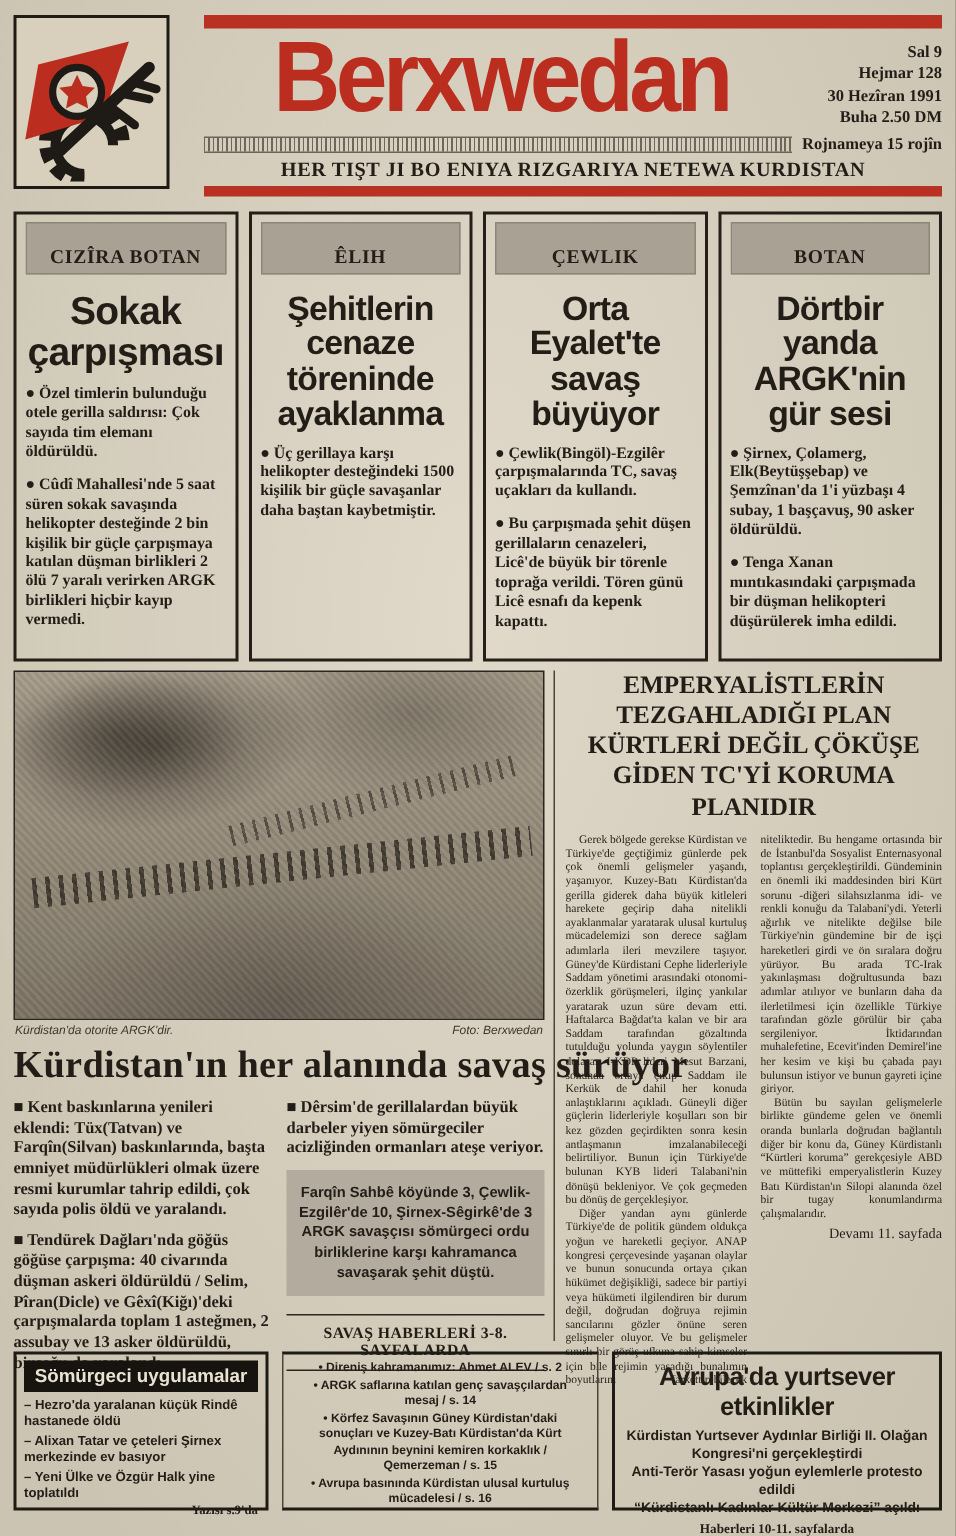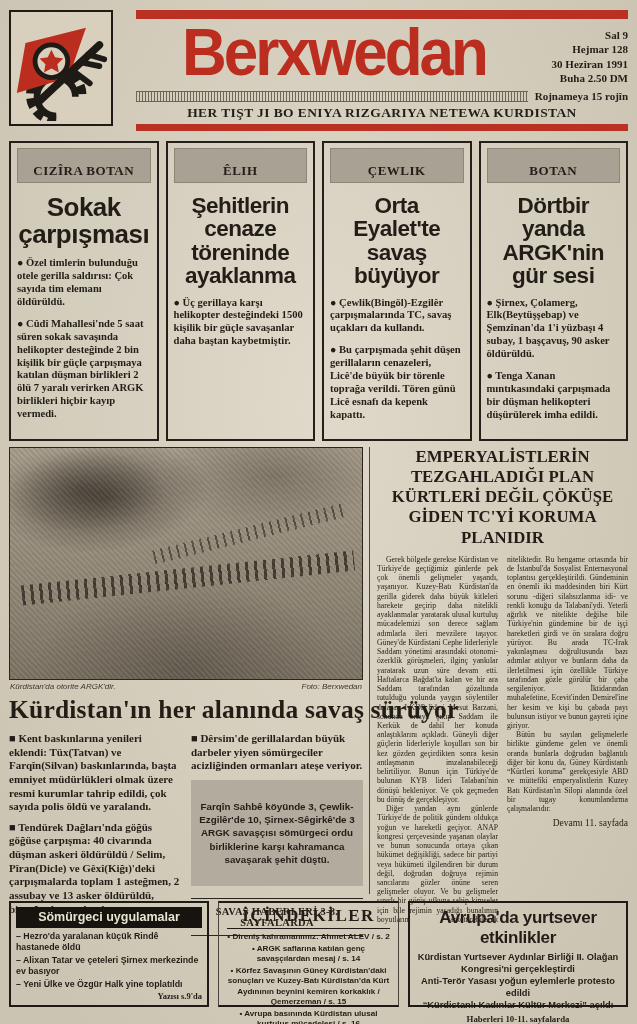--- a/index.html
+++ b/index.html
@@ -51,32 +51,32 @@
   .photo .people{position:absolute;left:3%;top:52%;width:95%;height:20px;transform:rotate(-6deg);
     background:repeating-linear-gradient(90deg,#332c23 0 3px,rgba(0,0,0,0) 3px 9px);opacity:.85;}
   .photo .people2{position:absolute;left:40%;top:34%;width:55%;height:14px;transform:rotate(-14deg);
     background:repeating-linear-gradient(90deg,#3a332a 0 2px,rgba(0,0,0,0) 2px 8px);opacity:.7;}
   .photo .grain{position:absolute;inset:0;background:repeating-linear-gradient(47deg,rgba(255,255,255,.05) 0 2px,rgba(0,0,0,.05) 2px 4px);}
   .caption-row{display:flex;justify-content:space-between;font-family:"Liberation Sans",sans-serif;font-style:italic;font-size:8px;color:#3c362d;padding:2px 1px 1px;}
   .war-headline{font-weight:bold;font-size:25.5px;letter-spacing:.2px;margin:3px 0 7px;white-space:nowrap;}
   .war-cols{display:flex;gap:10px;}
   .war-col{width:50%;box-sizing:border-box;}
   .war-item{font-weight:bold;font-size:11px;line-height:1.24;margin-bottom:7px;}
-  .graybox{background:#b2ab9e;text-align:center;font-family:"Liberation Sans",sans-serif;font-weight:bold;font-size:9.8px;line-height:1.35;padding:20px 6px;margin:6px 0 12px;}
+  .graybox{background:#b2ab9e;text-align:center;font-family:"Liberation Sans",sans-serif;font-weight:bold;font-size:9.8px;line-height:1.35;padding:9px 6px;margin:6px 0 12px;}
   .pages-note{text-align:center;font-weight:bold;font-size:10.5px;letter-spacing:.3px;border-top:1.5px solid #2a251e;border-bottom:1.5px solid #2a251e;padding:7px 0;}
   
   .editorial{flex:1;border-left:1px solid #4a443a;margin-left:6px;padding-left:7px;min-width:0;}
   .edit-title{text-align:center;font-weight:bold;font-size:16.8px;line-height:1.2;margin:0 0 7px;}
   .edit-body{column-count:2;column-gap:9px;column-fill:auto;height:372px;overflow:hidden;
     font-size:7.7px;line-height:1.2;text-align:justify;}
   .edit-body p{margin:0;text-indent:9px;}
   .continuation{font-weight:normal;text-align:right;font-size:9.5px;margin-top:5px;}
   
   .bottom{display:flex;gap:9px;margin-top:7px;height:106px;}
-  .colonial{width:200px;flex:none;border:2px solid #1e1a15;box-sizing:border-box;padding:4px 5px;}
+  .colonial{width:170px;flex:none;border:2px solid #1e1a15;box-sizing:border-box;padding:4px 5px;}
   .colonial-header{background:#17130e;color:#e9e3d3;font-family:"Liberation Sans",sans-serif;font-weight:bold;font-size:12.5px;text-align:center;padding:3px 0 4px;}
   .colonial-item{font-family:"Liberation Sans",sans-serif;font-weight:bold;font-size:8.8px;line-height:1.2;margin-top:3px;}
   .colonial-ref{text-align:right;font-weight:bold;font-size:8.5px;margin-top:1px;}
   .contents{flex:1;border-top:2px solid #1e1a15;border-bottom:2px solid #1e1a15;border-left:1px solid #4a443a;border-right:1px solid #4a443a;box-sizing:border-box;padding:2px 8px;text-align:center;min-width:0;}
   .contents-title{font-weight:bold;font-size:17px;letter-spacing:1.5px;border-bottom:1.5px solid #1e1a15;padding:1px 0 2px;margin-bottom:3px;}
   .contents-item{font-family:"Liberation Sans",sans-serif;font-weight:bold;font-size:8.1px;line-height:1.25;margin-top:2px;}
   .europe{width:220px;flex:none;border:2px solid #1e1a15;box-sizing:border-box;text-align:center;padding:4px 6px;}
   .europe-title{font-family:"Liberation Sans",sans-serif;font-weight:bold;font-size:17px;letter-spacing:-.3px;margin:1px 0 3px;}
   .europe-line{font-family:"Liberation Sans",sans-serif;font-weight:bold;font-size:9.3px;line-height:1.3;}
   .europe-ref{font-weight:bold;font-size:8.8px;margin-top:3px;}
@@ -184,21 +184,20 @@
   <div class="bottom">
     <div class="colonial">
       <div class="colonial-header">Sömürgeci uygulamalar</div>
       <div class="colonial-item">– Hezro'da yaralanan küçük Rindê hastanede öldü</div>
       <div class="colonial-item">– Alixan Tatar ve çeteleri Şirnex merkezinde ev basıyor</div>
       <div class="colonial-item">– Yeni Ülke ve Özgür Halk yine toplatıldı</div>
       <div class="colonial-ref">Yazısı s.9'da</div>
     </div>
 
     <div class="contents">
-      <div class="contents-title">İÇİNDEKİLER</div>
       <div class="contents-item">• Direniş kahramanımız: Ahmet ALEV / s. 2</div>
       <div class="contents-item">• ARGK saflarına katılan genç savaşçılardan mesaj / s. 14</div>
       <div class="contents-item">• Körfez Savaşının Güney Kürdistan'daki sonuçları ve Kuzey-Batı Kürdistan'da Kürt Aydınının beynini kemiren korkaklık / Qemerzeman / s. 15</div>
       <div class="contents-item">• Avrupa basınında Kürdistan ulusal kurtuluş mücadelesi / s. 16</div>
     </div>
 
     <div class="europe">
       <div class="europe-title">Avrupa'da yurtsever etkinlikler</div>
       <div class="europe-line">Kürdistan Yurtsever Aydınlar Birliği II. Olağan Kongresi'ni gerçekleştirdi</div>
       <div class="europe-line">Anti-Terör Yasası yoğun eylemlerle protesto edildi</div>

